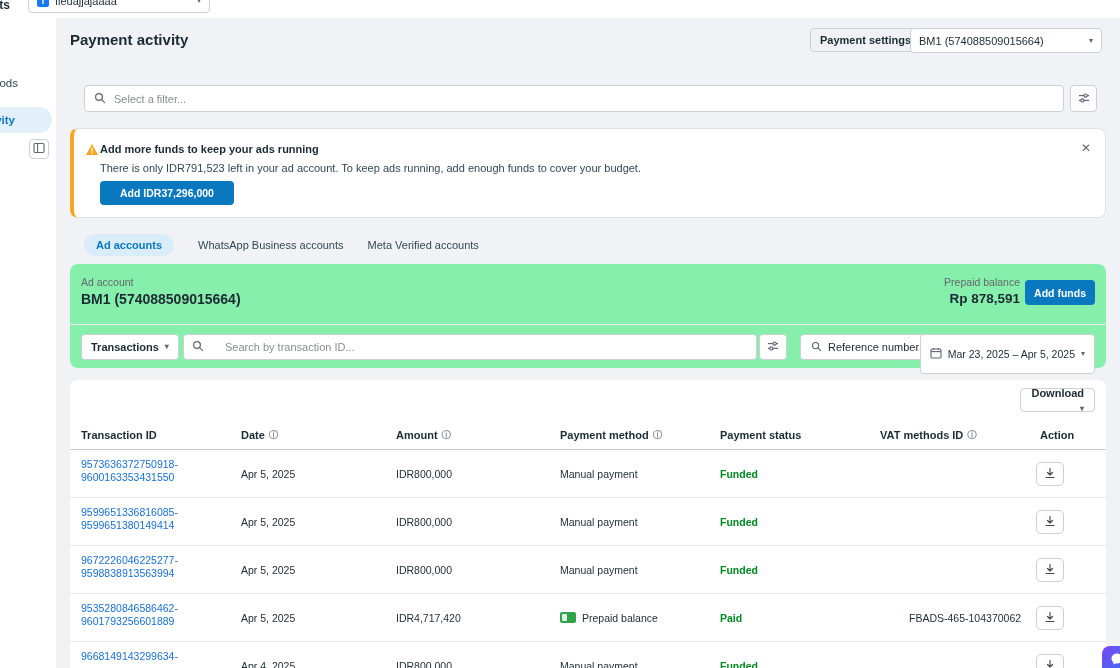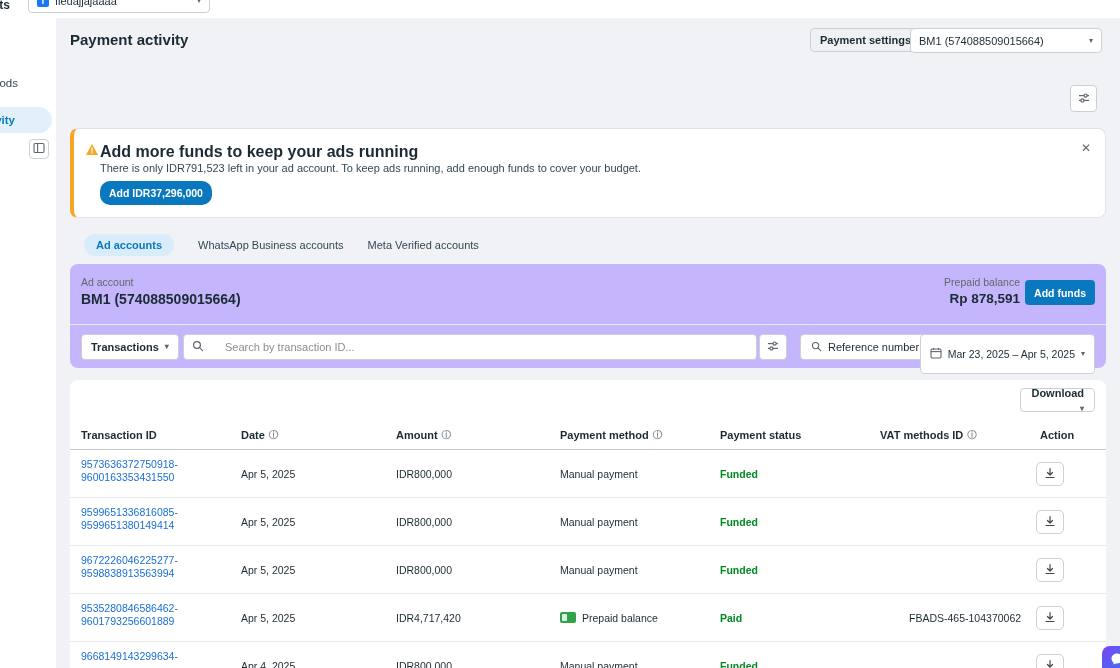--- a/index.html
+++ b/index.html
@@ -41,34 +41,34 @@
     border-radius:4px; display:flex; align-items:center; gap:6px; padding:0 9px; z-index:3; }
   .filter-bar input, .tx-search input { border:none; outline:none; flex:1; font-size:11px; font-family:inherit;
     color:#1c2b33; background:transparent; }
   .filter-bar input::placeholder, .tx-search input::placeholder { color:#8a8d91; }
   .icon-btn { position:absolute; width:27px; height:27px; display:flex; align-items:center; justify-content:center; }
   .filter-adjust { left:1070px; top:85px; z-index:3; }
 
   
   .alert { position:absolute; left:70px; top:128px; width:1036px; height:90px; background:#fff; border:1px solid #e0e2e7;
     border-left:4px solid #f5a623; border-radius:8px; z-index:3; }
-  .alert-title { position:absolute; left:26px; top:14px; font-size:16px; font-weight:700; color:#1c2b33; }
+  .alert-title { position:absolute; left:26px; top:14px; font-size:11px; font-weight:700; color:#1c2b33; }
   .alert-body { position:absolute; left:26px; top:33px; font-size:11px; color:#344854; }
-  .alert-btn { position:absolute; left:26px; top:52px; height:24px; padding:0 9px; background:#0a78be; border:none;
-    border-radius:10px; color:#fff; font-size:10.5px; font-weight:700; display:flex; align-items:center; cursor:pointer; }
+  .alert-btn { position:absolute; left:26px; top:52px; height:24px; padding:0 20px; background:#0a78be; border:none;
+    border-radius:4px; color:#fff; font-size:10.5px; font-weight:700; display:flex; align-items:center; cursor:pointer; }
   .alert-warn { position:absolute; left:11px; top:13px; }
   .alert-close { position:absolute; right:14px; top:13px; font-size:12px; color:#606770; cursor:pointer; line-height:1; }
 
   
   .tabs { position:absolute; left:84px; top:232px; height:26px; display:flex; align-items:center; gap:24px; z-index:3; }
   .tab { font-size:11px; color:#344854; cursor:pointer; white-space:nowrap; }
   .tab.active { background:#d9ecfa; color:#0a78be; font-weight:600; padding:5px 12px; border-radius:14px; }
 
   
-  .summary-card { position:absolute; left:70px; top:264px; width:1036px; height:104px; background:#c4b5fd; border-radius:8px; z-index:3; }
+  .summary-card { position:absolute; left:70px; top:264px; width:1036px; height:104px; background:#86efac; border-radius:8px; z-index:3; }
   .sum-label { position:absolute; left:11px; top:12px; font-size:10.5px; color:#65676b; }
   .sum-name { position:absolute; left:11px; top:27px; font-size:14px; font-weight:700; color:#1c2b33; }
   .bal-block { position:absolute; right:86px; top:12px; text-align:right; }
   .bal-label { font-size:10.5px; color:#65676b; }
   .bal-value { font-size:13.5px; font-weight:700; color:#1c2b33; margin-top:3px; }
   .add-funds { position:absolute; right:11px; top:16px; height:25px; padding:0 9px; background:#0a78be; border:none;
     border-radius:4px; color:#fff; font-size:10.5px; font-weight:700; display:flex; align-items:center; cursor:pointer; }
   .sum-divider { position:absolute; left:0; top:60px; width:100%; border-top:1px solid #e7e9ec; }
 
   
@@ -131,20 +131,29 @@
 
   <div class="page-title">Payment activity</div>
   <div class="btn payment-settings">
     <span>Payment settings</span>
   </div>
   <div class="btn account-selector">
     <span>BM1 (574088509015664)</span>
     <span class="chev">▾</span>
   </div>
 
+  <div class="filter-bar">
+    <span>
+      <svg viewBox="0 0 12 12" width="12" height="12">
+          <circle cx="5" cy="5" r="3.4" fill="none" stroke="#606770" stroke-width="1.2"></circle>
+          <line x1="7.6" y1="7.6" x2="10.6" y2="10.6" stroke="#606770" stroke-width="1.2" stroke-linecap="round"></line>
+        </svg>
+    </span>
+    <input placeholder="Select a filter..." style="">
+  </div>
   <div class="btn icon-btn filter-adjust">
     <span>
       <svg viewBox="0 0 12 12" width="12" height="12">
           <line x1="1" y1="3.6" x2="11" y2="3.6" stroke="#606770" stroke-width="1.2"></line>
           <circle cx="7.6" cy="3.6" r="1.6" fill="#fff" stroke="#606770" stroke-width="1.2"></circle>
           <line x1="1" y1="8.4" x2="11" y2="8.4" stroke="#606770" stroke-width="1.2"></line>
           <circle cx="4.4" cy="8.4" r="1.6" fill="#fff" stroke="#606770" stroke-width="1.2"></circle>
         </svg>
     </span>
   </div>

